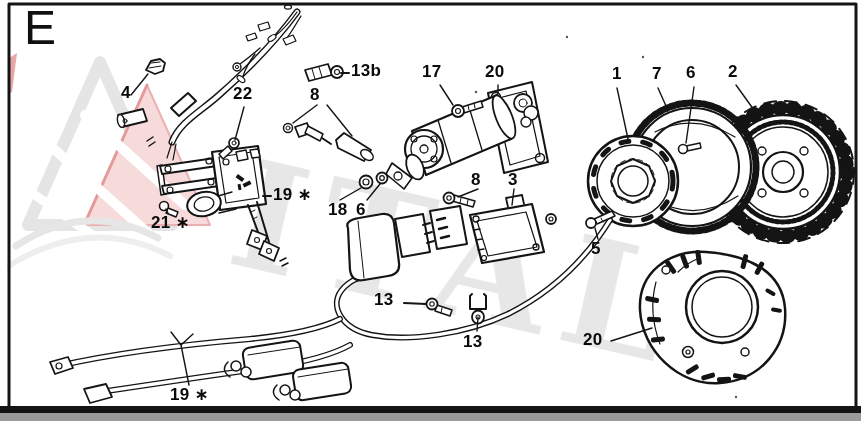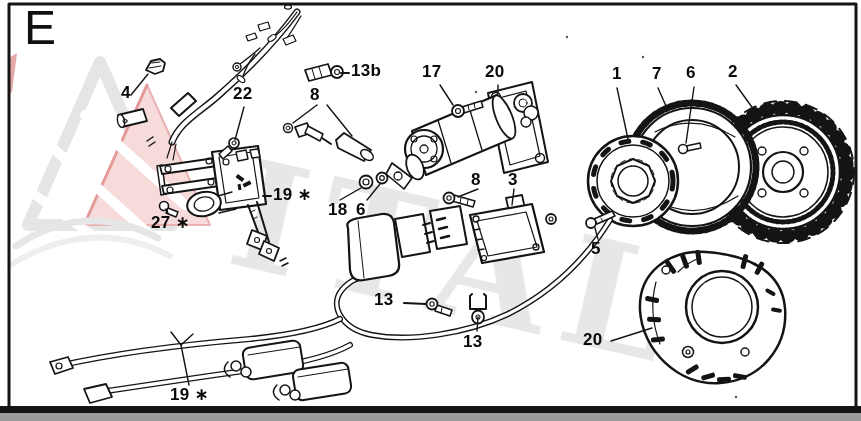--- a/index.html
+++ b/index.html
@@ -362,21 +362,21 @@
 <div class="callout" style="left:351px;top:62px">13b</div>
 <div class="callout" style="left:422px;top:63px">17</div>
 <div class="callout" style="left:485px;top:63px">20</div>
 <div class="callout" style="left:612px;top:65px">1</div>
 <div class="callout" style="left:652px;top:65px">7</div>
 <div class="callout" style="left:686px;top:64px">6</div>
 <div class="callout" style="left:728px;top:63px">2</div>
 <div class="callout" style="left:273px;top:186px">19 ∗</div>
 <div class="callout" style="left:328px;top:201px">18</div>
 <div class="callout" style="left:356px;top:201px">6</div>
-<div class="callout" style="left:151px;top:214px">27 ∗</div>
+<div class="callout" style="left:151px;top:214px">21 ∗</div>
 <div class="callout" style="left:471px;top:171px">8</div>
 <div class="callout" style="left:508px;top:171px">3</div>
 <div class="callout" style="left:591px;top:240px">5</div>
 <div class="callout" style="left:374px;top:291px">13</div>
 <div class="callout" style="left:463px;top:333px">13</div>
 <div class="callout" style="left:583px;top:331px">20</div>
 <div class="callout" style="left:170px;top:386px">19 ∗</div>
 
 </div>
 

